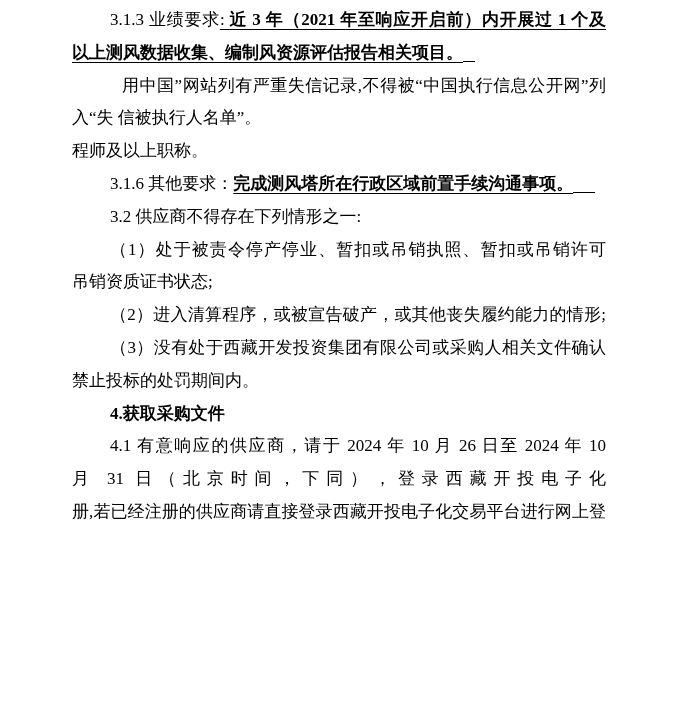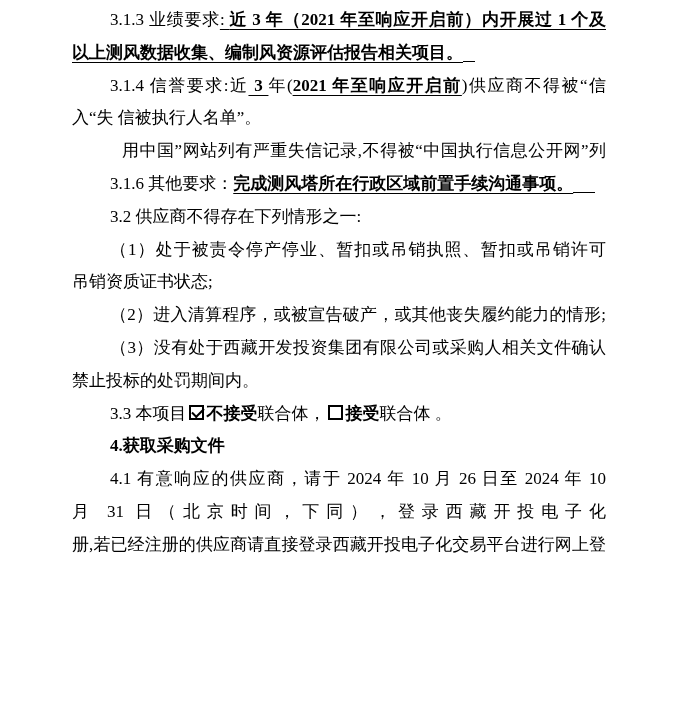--- a/index.html
+++ b/index.html
@@ -57,35 +57,34 @@
   }
 </style>
 </head>
 <body>
 
 <div class="page">
 
   <div class="line full indent"><span>3.1.3 业绩要求</span><span class="u">: </span><span class="b u">近 3 年（2021 年至响应开启前）内开展过 1 个及</span></div>
   <div class="line"><span class="b u">以上测风数据收集、编制风资源评估报告相关项目。</span><span class="utail w12"></span></div>
 
-  <div class="line full indent"><span>3.1.4 信誉要求:近</span><span class="b u"> 3 </span><span>年(</span><span class="b u">2021 年至响应开启前</span><span>)供应商不得被“信</span></div>
+  <div class="line full hang"><span>用中国”网站列有严重失信记录,不得被“中国执行信息公开网”列</span></div>
   <div class="line"><span>入“失 信被执行人名单”。</span></div>
-  <div class="line full hang"><span>用中国”网站列有严重失信记录,不得被“中国执行信息公开网”列</span></div>
 
+  <div class="line"><span>程师及以上职称。</span></div>
 
   <div class="line indent"><span>3.1.6 其他要求：</span><span class="b u">完成测风塔所在行政区域前置手续沟通事项。</span><span class="utail w22"></span></div>
 
   <div class="line indent"><span>3.2 供应商不得存在下列情形之一:</span></div>
   <div class="line full indent"><span>（1）处于被责令停产停业、暂扣或吊销执照、暂扣或吊销许可证、</span></div>
   <div class="line"><span>吊销资质证书状态;</span></div>
   <div class="line full indent"><span>（2）进入清算程序，或被宣告破产，或其他丧失履约能力的情形;</span></div>
   <div class="line full indent"><span>（3）没有处于西藏开发投资集团有限公司或采购人相关文件确认的</span></div>
   <div class="line"><span>禁止投标的处罚期间内。</span></div>
 
-  <div class="line indent"><span>3.3 本项目</span><span class="cb"><span class="tick"></span></span><span class="b">不接受</span><span>联合体，</span><span class="cb"></span><span class="b">接受</span><span>联合体 。</span></div>
 
   <div class="line indent"><span class="b">4.获取采购文件</span></div>
 
   <div class="line full indent"><span>4.1 有意响应的供应商，请于 2024 年 10 月 26 日至 2024 年 10</span></div>
   <div class="line full"><span>月 31 日（北京时间，下同），登录西藏开投电子化</span></div>
 
 
   <div class="line full"><span>册,若已经注册的供应商请直接登录西藏开投电子化交易平台进行网上登</span></div>
 
 </div>

